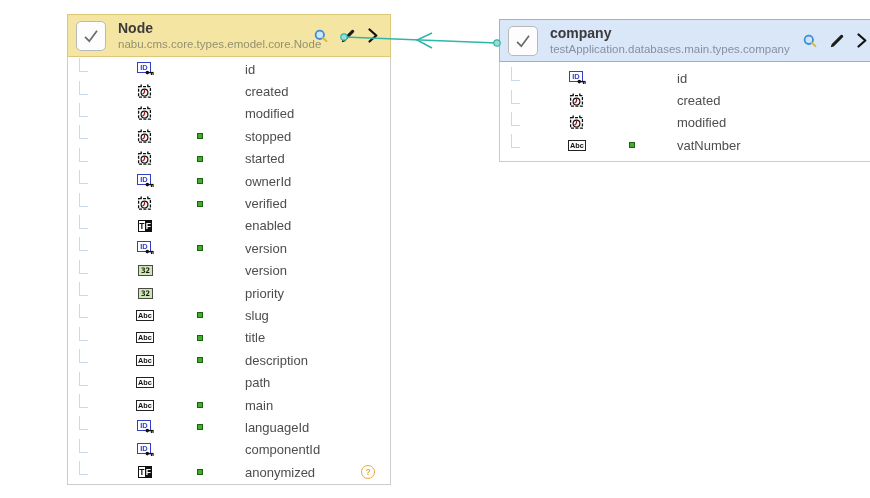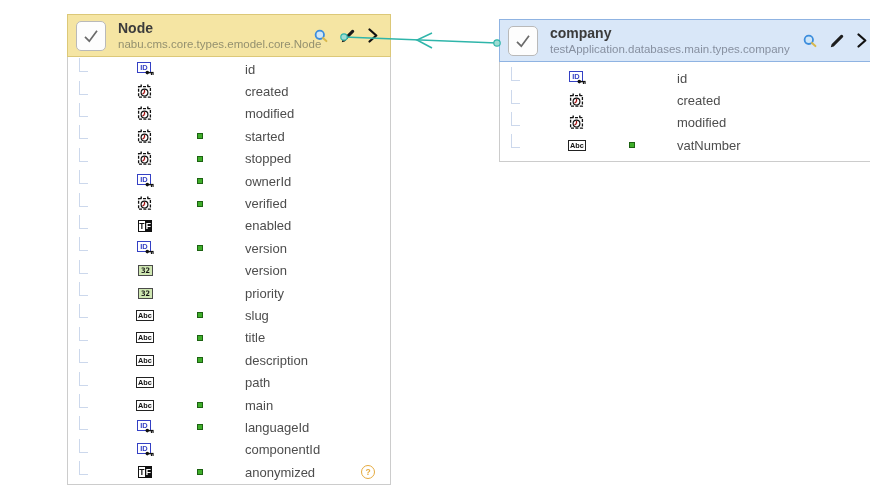--- a/index.html
+++ b/index.html
@@ -158,38 +158,38 @@
         <line x1="10.8" y1="0.6" x2="10.8" y2="3.2" stroke="#111" stroke-width="1.4"></line>
         <rect x="1.6" y="2.6" width="11.8" height="10.6" fill="#fff" stroke="#111" stroke-width="1.3" stroke-dasharray="3 1.4"></rect>
         <circle cx="7.5" cy="8.6" r="3.4" fill="#fff" stroke="#111" stroke-width="1.2"></circle>
         <line x1="7.5" y1="8.6" x2="7.5" y2="6" stroke="#a50f0f" stroke-width="1.3"></line>
         <line x1="7.5" y1="8.6" x2="5.6" y2="10" stroke="#a50f0f" stroke-width="1.3"></line>
        </svg>
           </span>
           <span class="optslot">
             <span class="optdot"></span>
           </span>
+          <span class="flabel">stopped</span>
+        </div>
+        <div class="field-row">
+          <span class="tree"></span>
+          <span class="ficon">
+            <svg width="16" height="15" viewBox="0 0 16 15">
+        <line x1="4.2" y1="0.6" x2="4.2" y2="3.2" stroke="#111" stroke-width="1.4"></line>
+        <line x1="10.8" y1="0.6" x2="10.8" y2="3.2" stroke="#111" stroke-width="1.4"></line>
+        <rect x="1.6" y="2.6" width="11.8" height="10.6" fill="#fff" stroke="#111" stroke-width="1.3" stroke-dasharray="3 1.4"></rect>
+        <circle cx="7.5" cy="8.6" r="3.4" fill="#fff" stroke="#111" stroke-width="1.2"></circle>
+        <line x1="7.5" y1="8.6" x2="7.5" y2="6" stroke="#a50f0f" stroke-width="1.3"></line>
+        <line x1="7.5" y1="8.6" x2="5.6" y2="10" stroke="#a50f0f" stroke-width="1.3"></line>
+       </svg>
+          </span>
+          <span class="optslot">
+            <span class="optdot"></span>
+          </span>
           <span class="flabel">started</span>
-        </div>
-        <div class="field-row">
-          <span class="tree"></span>
-          <span class="ficon">
-            <svg width="16" height="15" viewBox="0 0 16 15">
-        <line x1="4.2" y1="0.6" x2="4.2" y2="3.2" stroke="#111" stroke-width="1.4"></line>
-        <line x1="10.8" y1="0.6" x2="10.8" y2="3.2" stroke="#111" stroke-width="1.4"></line>
-        <rect x="1.6" y="2.6" width="11.8" height="10.6" fill="#fff" stroke="#111" stroke-width="1.3" stroke-dasharray="3 1.4"></rect>
-        <circle cx="7.5" cy="8.6" r="3.4" fill="#fff" stroke="#111" stroke-width="1.2"></circle>
-        <line x1="7.5" y1="8.6" x2="7.5" y2="6" stroke="#a50f0f" stroke-width="1.3"></line>
-        <line x1="7.5" y1="8.6" x2="5.6" y2="10" stroke="#a50f0f" stroke-width="1.3"></line>
-       </svg>
-          </span>
-          <span class="optslot">
-            <span class="optdot"></span>
-          </span>
-          <span class="flabel">stopped</span>
         </div>
         <div class="field-row">
           <span class="tree"></span>
           <span class="ficon">
             <svg width="17" height="14" viewBox="0 0 17 14">
         <rect x="0.5" y="0.5" width="13" height="10" fill="#fff" stroke="#3440c4"></rect>
         <text x="7" y="8.3" font-size="7.5" font-weight="bold" fill="#3440c4" text-anchor="middle" font-family="Liberation Sans,sans-serif">ID</text>
         <g fill="#111">
                 <circle cx="10.3" cy="10.6" r="1.8"></circle>
                 <rect x="11.6" y="9.9" width="5" height="1.4"></rect>

